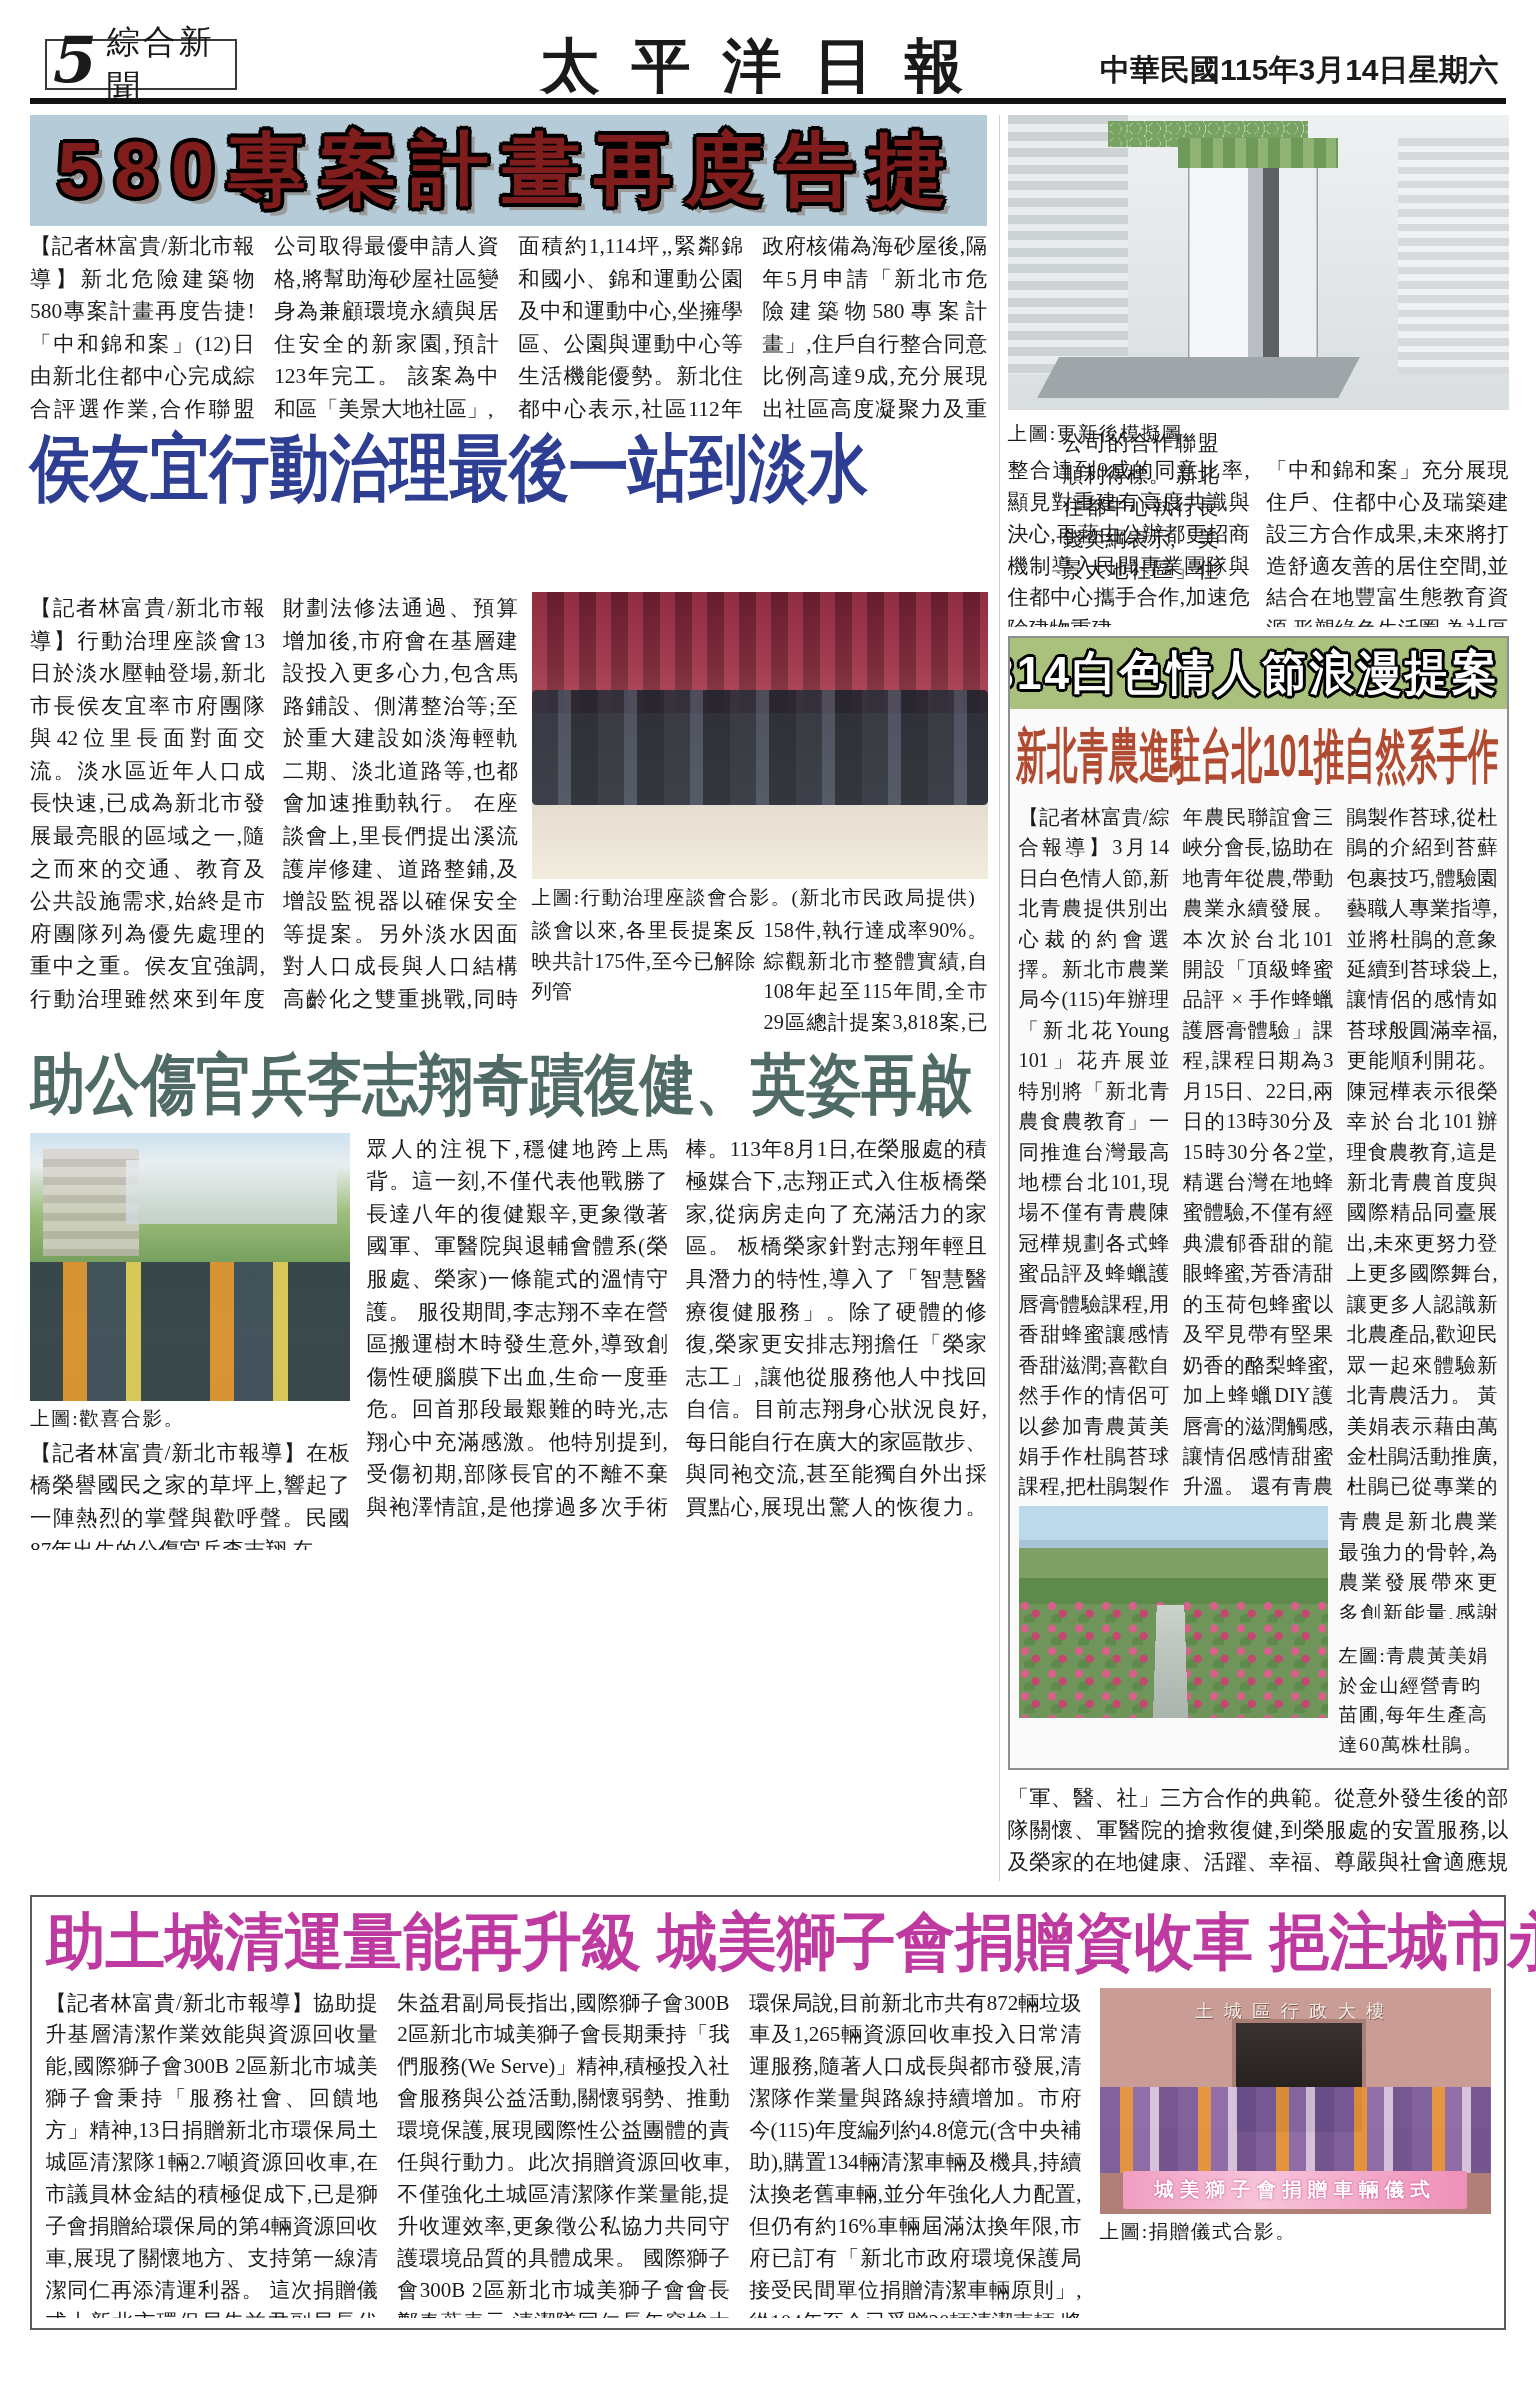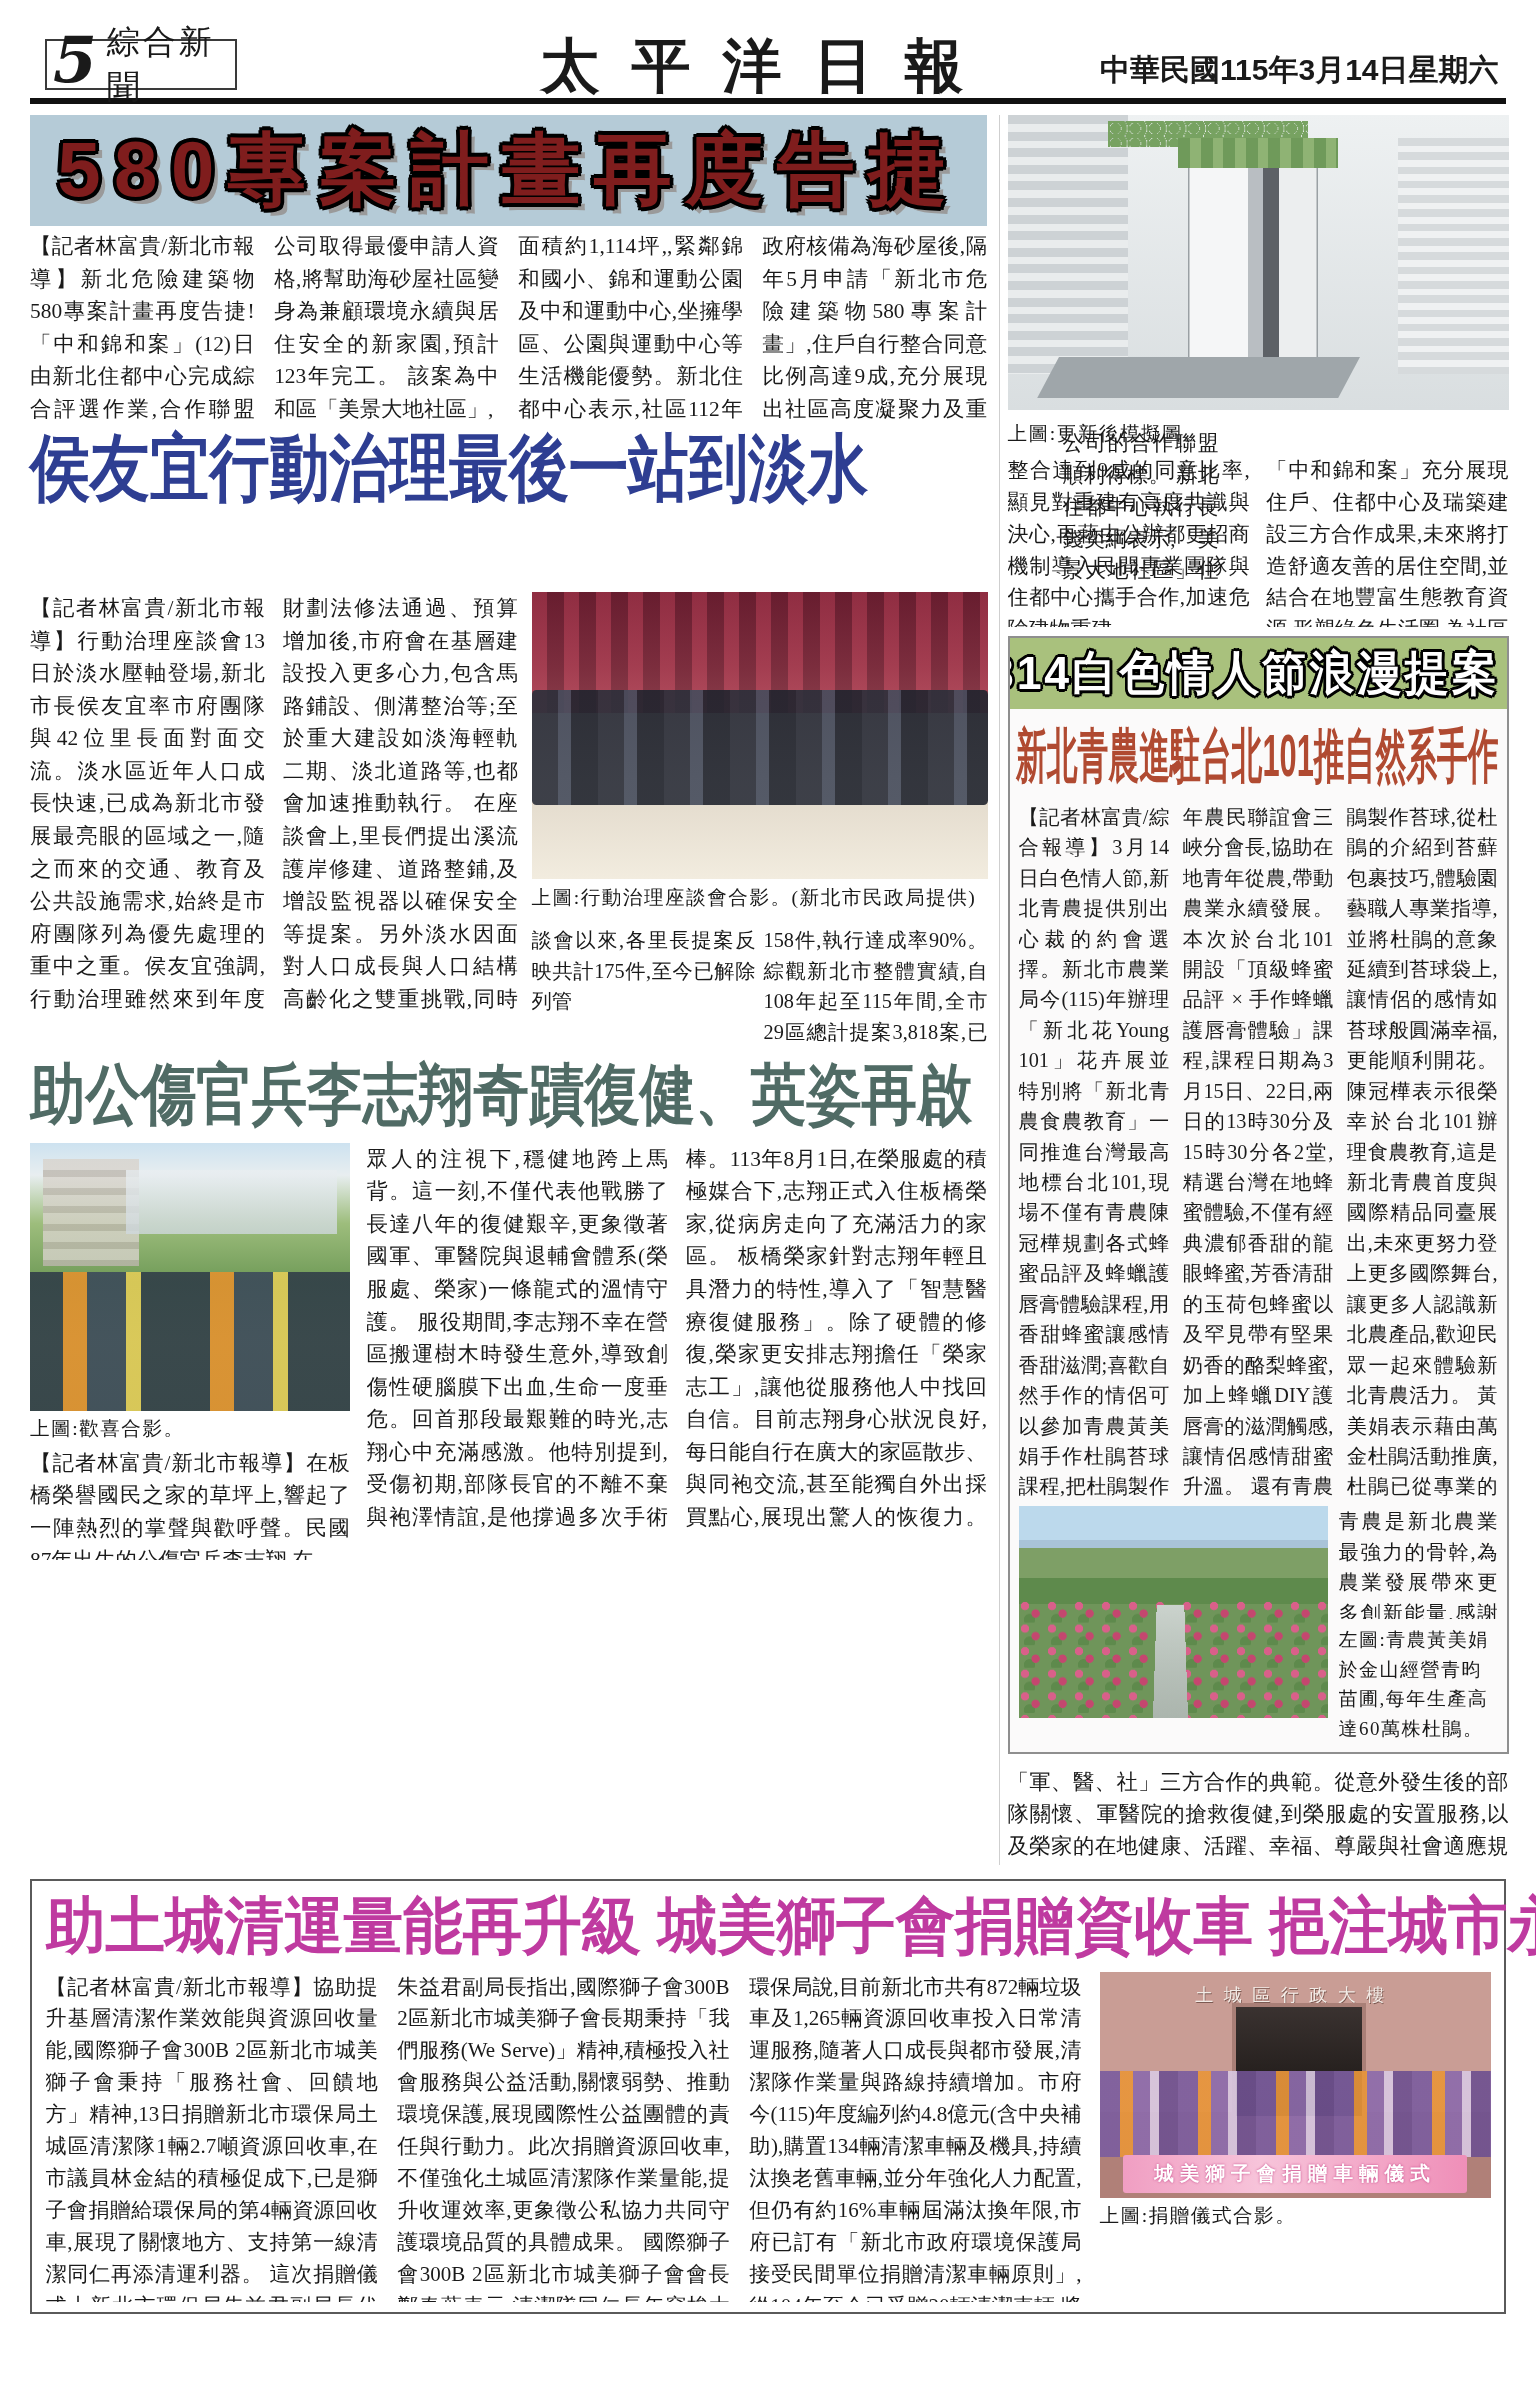--- a/index.html
+++ b/index.html
@@ -71,21 +71,21 @@
      background-image:radial-gradient(circle at 6px 6px,#d9608a 3.8px,transparent 4.5px),radial-gradient(circle at 16.6px 13.5px,#c4476f 3.8px,transparent 4.5px),radial-gradient(circle at 10.5px 19.6px,#5e8a4c 5.3px,transparent 6px);
      background-size:27px 22.6px,27px 22.6px,27px 22.6px;}
   .ph-azalea .path{position:absolute;left:44%;bottom:0;width:10%;height:58%;background:linear-gradient(180deg,#cbd3cd,#aab4ac);transform:perspective(150px) rotateX(18deg);}
 
   .ph-lions{height:226px;background:linear-gradient(180deg,#c99d95 0 62%,#b08078 62%);}
   .ph-lions .doorway{position:absolute;left:34%;top:14%;width:32%;height:48%;background:linear-gradient(180deg,#3a3230,#191513);border:4.5px solid #a97f77;}
   .ph-lions .sign{position:absolute;left:0;right:0;top:5%;text-align:center;color:#f3ece7;font-size:18px;letter-spacing:10.5px;font-family:Liberation Serif, serif;text-shadow:0.8px 0.8px 0 #7c5a52;}
   .ph-lions .crowd{position:absolute;left:0;right:0;bottom:18%;height:38%;background:repeating-linear-gradient(90deg,#7c5d9e 0 19.6px,#e8953a 19.6px 33px,#8d6bab 33px 50px,#d8c7e0 50px 59px,#6f5190 59px 78px);opacity:.92;}
   .ph-lions .banner{position:absolute;left:6%;right:6%;bottom:2%;height:17%;background:linear-gradient(90deg,#f09ec2,#f7c4da 40%,#ef8fb8);display:flex;align-items:center;justify-content:center;color:#fff;font-family:"Liberation Sans",sans-serif;font-weight:700;font-size:19.6px;letter-spacing:6px;text-shadow:0 0 2.3px #c2387e;border-radius:3px;}
 
-  .minirow{display:flex;gap:8px;margin-top:14px;height:126px;}
+  .minirow{display:flex;gap:8px;margin-top:4px;height:126px;}
   .minirow > div{flex:1;}
 
   .orangehead{color:#ef7c1c;font-family:"Liberation Sans",sans-serif;font-weight:900;font-size:75px;line-height:1.05;margin-top:12px;}
   .tealhead{color:#506b65;font-family:"Liberation Sans",sans-serif;font-weight:900;font-size:66px;line-height:1.1;margin-top:7.5px;}
 
   .rong-body{display:flex;gap:16.6px;margin-top:12px;}
   .rong-left{width:320px;flex:none;}
   .rong-cols{flex:1;display:flex;gap:18px;height:391px;}
   .rong-cols > div{flex:1;}
 
@@ -96,21 +96,21 @@
 
   .box314{border:2.3px solid #8f8f8f;margin-top:9px;background:#fbfafa;}
   .greenbar{background:#a9c17d;height:71px;display:flex;align-items:center;justify-content:center;overflow:hidden;}
   .greenbar span{font-family:"Liberation Sans",sans-serif;font-weight:900;font-size:47px;letter-spacing:3px;color:#fff;white-space:nowrap;
     text-shadow:-2.3px -2.3px 0 #000,2.3px -2.3px 0 #000,-2.3px 2.3px 0 #000,2.3px 2.3px 0 #000,0 -3px 0 #000,0 3px 0 #000,-3px 0 0 #000,3px 0 0 #000;}
   .brickhead{color:#b04a31;font-family:"Liberation Sans",sans-serif;font-weight:900;padding:10.5px 6px 3px 6px;height:72px;overflow:hidden;}
   .box314-cols{display:flex;gap:13.5px;padding:7.5px 9px;height:697px;font-size:20.3px;}
   .box314-cols > div{flex:1;line-height:1.5;text-align:justify;overflow:hidden;}
   .box314-bottom{display:flex;gap:10.5px;padding:0 9px 9px 9px;}
   .b314-right{width:159px;flex:none;font-size:20.3px;line-height:1.5;overflow:hidden;}
-  .b314-right .caption{font-size:19px;line-height:1.55;margin-top:6px;}
+  .b314-right .caption{font-size:19px;line-height:1.55;margin-top:22px;}
 
   .contpara{font-size:21.4px;line-height:1.5;text-align:justify;margin-top:12px;height:99px;overflow:hidden;}
 
   
   .lionsbox{border:2.3px solid #5a5a5a;margin-top:13.5px;padding:6px 13.5px 10.5px 13.5px;}
   .magentahead{color:#bf3aa0;font-family:"Liberation Sans",sans-serif;font-weight:900;font-size:62px;text-align:center;white-space:nowrap;line-height:1.25;}
   .lions-body{display:flex;gap:18px;margin-top:7.5px;}
   .lions-cols{flex:1;display:flex;gap:19.6px;height:330px;}
   .lions-cols > div{flex:1;font-size:21px;line-height:1.52;text-align:justify;overflow:hidden;}
   .lions-photo-blk{width:391px;flex:none;}

